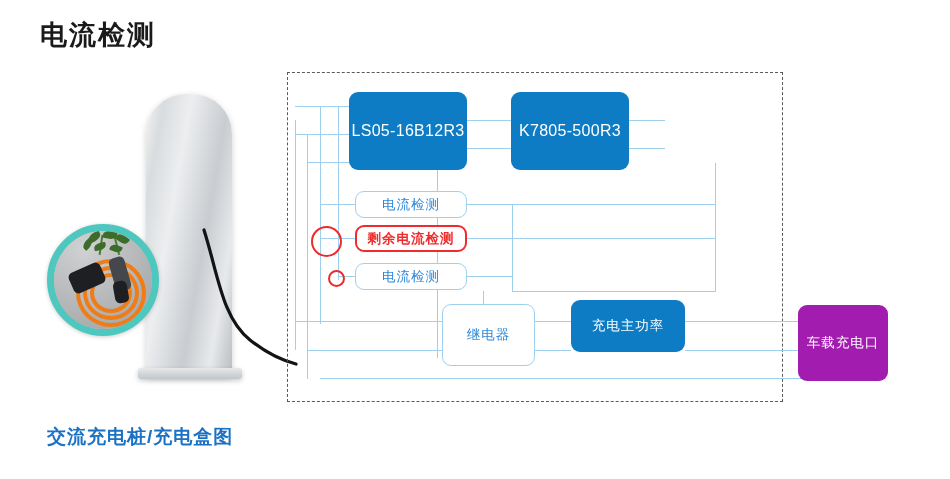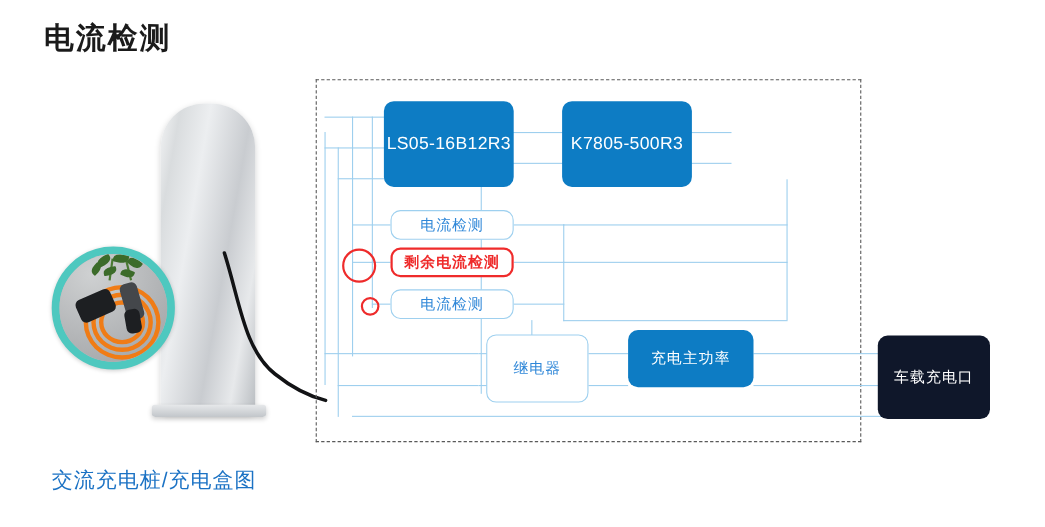--- a/index.html
+++ b/index.html
@@ -107,21 +107,21 @@
   .cord{
     position:absolute;border:4px solid #f07c16;border-radius:50%;
     background:transparent;
   }
   .conn{position:absolute;background:#1d1f22;border-radius:5px;}
   .conn.grey{background:#44474b;}
 
   
   .caption{
     position:absolute;left:47px;top:424px;
-    font-size:19px;font-weight:normal;color:#1b72c4;letter-spacing:1px;
+    font-size:19px;font-weight:bold;color:#1b72c4;letter-spacing:1px;
   }
 
   
   .diagram{position:absolute;left:287px;top:72px;width:496px;height:330px;}
   .dashed-box{
     position:absolute;left:0;top:0;width:496px;height:330px;
     border:1.6px dashed #5a5a5a;box-sizing:border-box;
   }
 
   .node{
@@ -252,15 +252,15 @@
 
     <div class="node outline-red cn" style="left:68px;top:153px;width:112px;height:27px;">剩余电流检测</div>
 
     <div class="node outline cn" style="left:68px;top:191px;width:112px;height:27px;">电流检测</div>
 
     <div class="node solid cn" style="left:284px;top:228px;width:114px;height:52px;">充电主功率</div>
 
     <div class="node outline cn" style="left:155px;top:232px;width:93px;height:62px;">继电器</div>
   </div>
 
-  <div class="node solid cn" style="position:absolute;left:798px;top:305px;width:102px;height:76px;border-radius:9px;background:#0f172a;color:#fff;display:flex;align-items:center;justify-content:center;font-size:13.5px;letter-spacing:1px;">车载充电口</div>
+  <div class="node solid cn" style="position:absolute;left:798px;top:305px;width:90px;height:76px;border-radius:9px;background:#a21caf;color:#fff;display:flex;align-items:center;justify-content:center;font-size:13.5px;letter-spacing:1px;">车载充电口</div>
 
 </div>
 
 </body></html>

